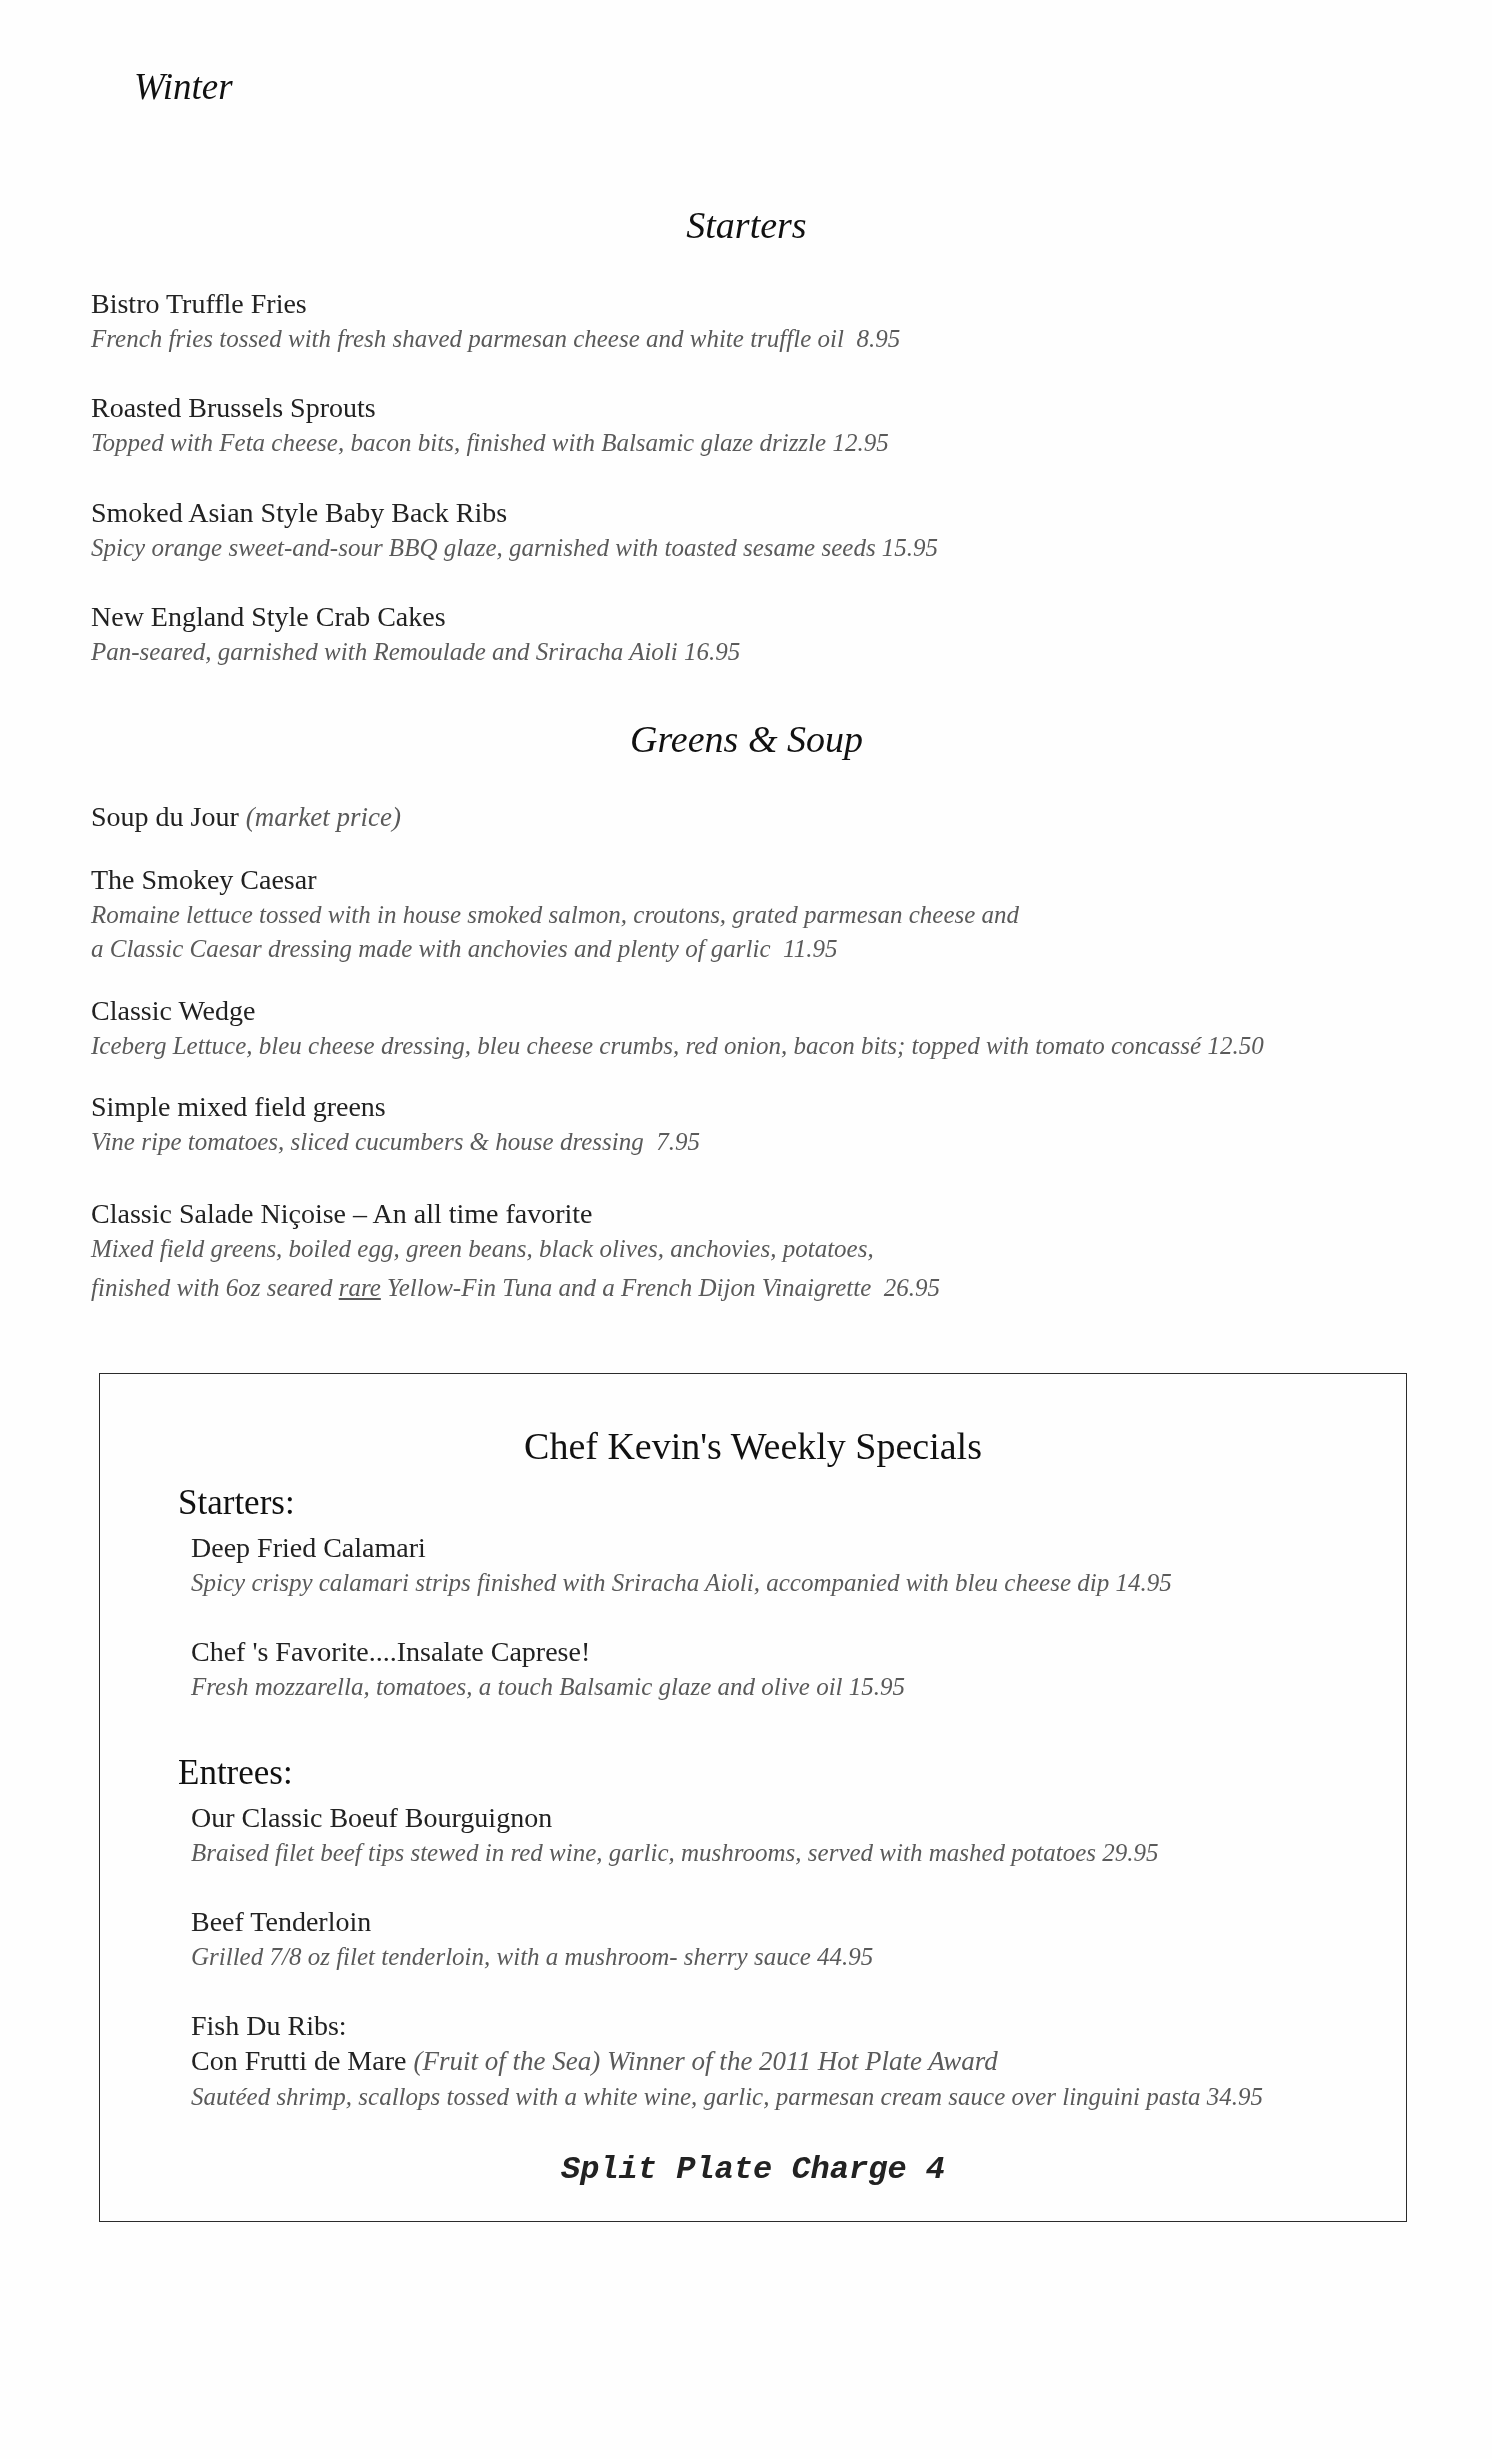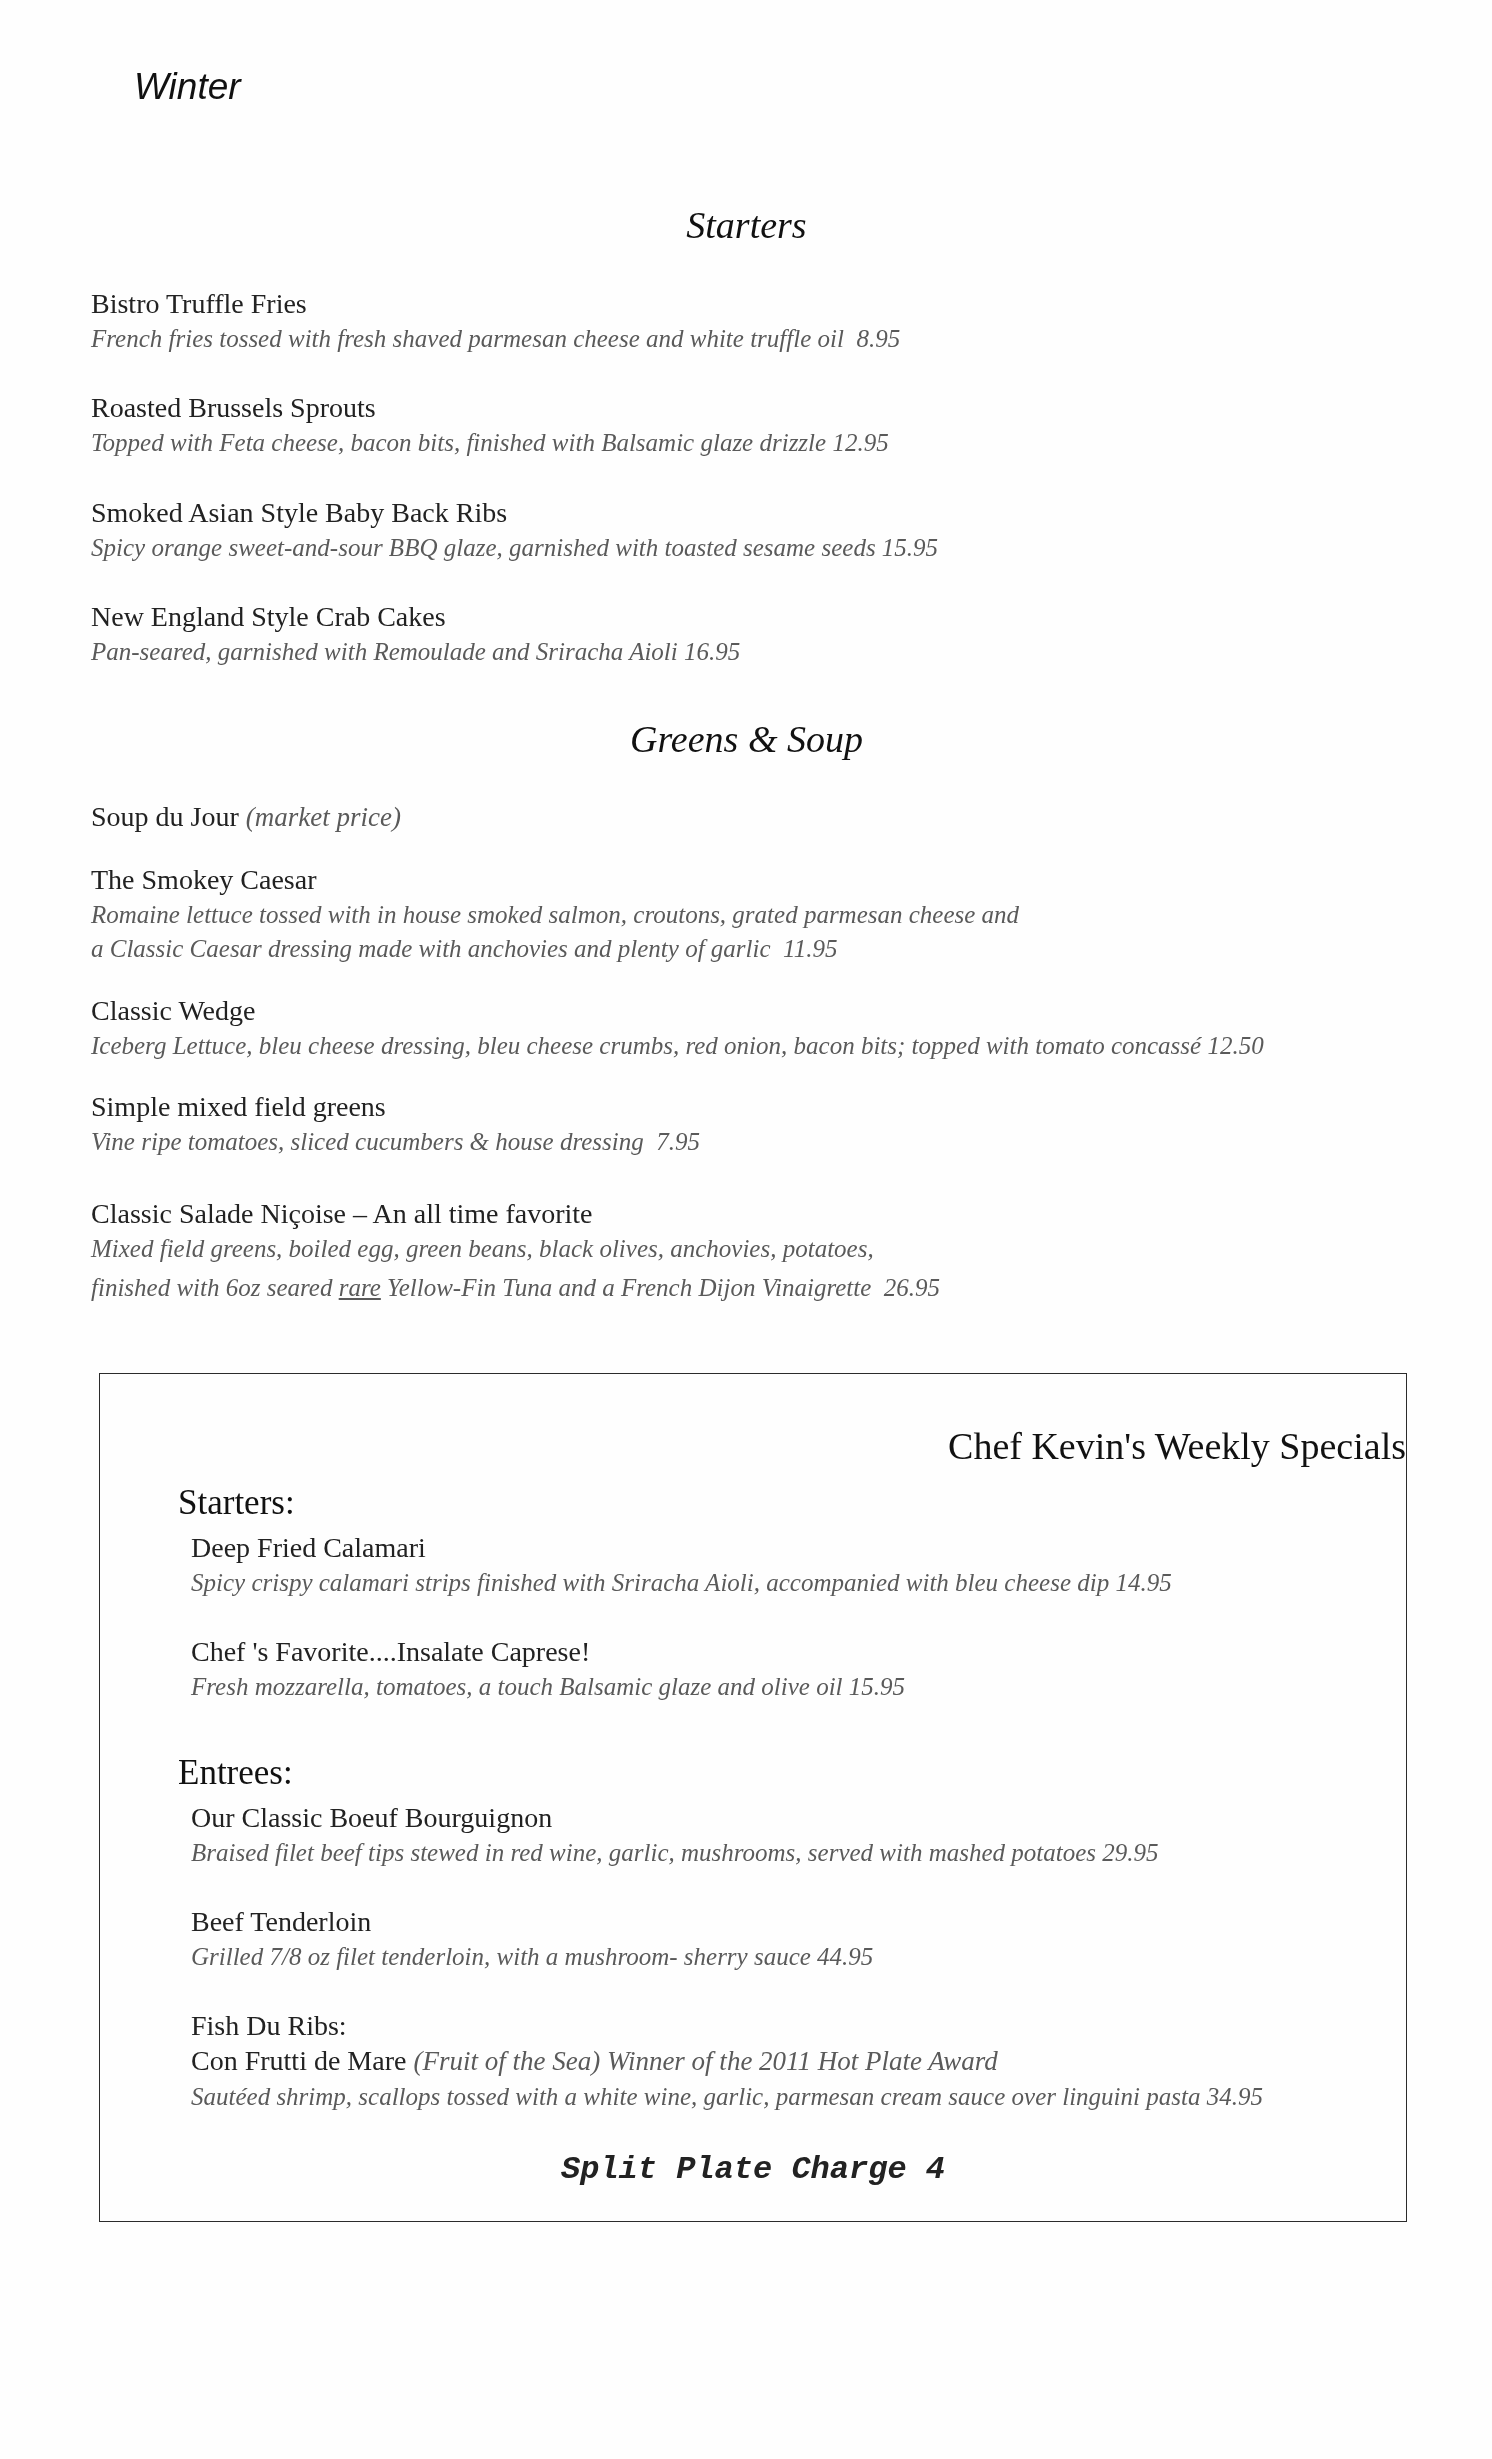--- a/index.html
+++ b/index.html
@@ -5,21 +5,21 @@
   html, body { margin: 0; padding: 0; background: #ffffff; }
   .page {
     position: relative;
     width: 1493px;
     height: 2459px;
     background: #fefefe;
     overflow: hidden;
     font-family: "Liberation Serif", serif;
   }
   .season-label {
-    font-family: Liberation Sans, sans-serif;
+    font-family: Liberation Serif, serif;
     font-size: 37px;
     font-style: italic;
     color: #111111;
     margin: 65px 0 0 134px;
     line-height: 1.2;
   }
   .section-title {
     font-family: cursive;
     font-size: 38px;
     color: #111111;
@@ -60,21 +60,21 @@
     width: 1308px;
     height: 849px;
     margin: 69px 0 0 99px;
     border: 1.9px solid #2b2b2b;
     background: #fefefe;
   }
   .specials-title {
     font-family: cursive;
     font-size: 38px;
     color: #111111;
-    text-align: right;
+    text-align: center;
     margin-top: 50px;
     line-height: 1.2;
   }
   .group-label {
     font-family: cursive;
     font-size: 35px;
     color: #111111;
     margin: 12.5px 0 0 78px;
     line-height: 1.2;
   }

